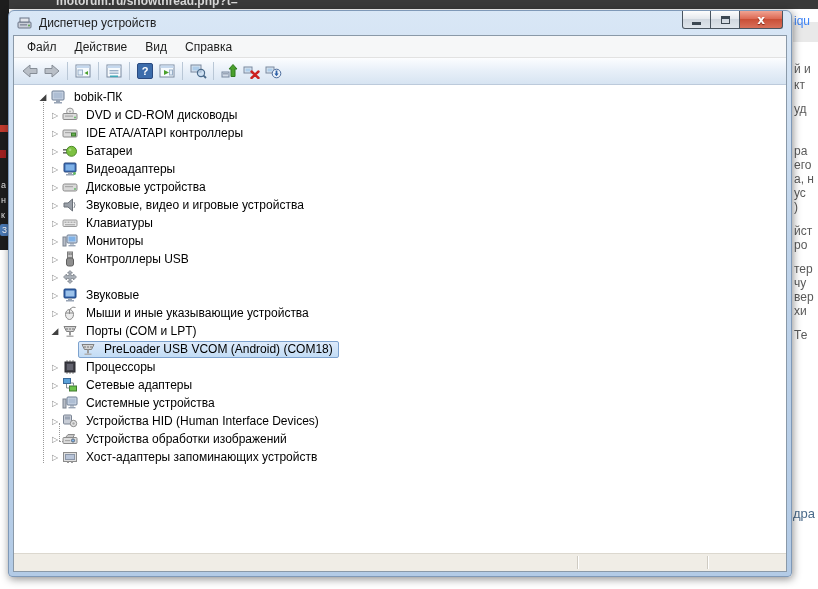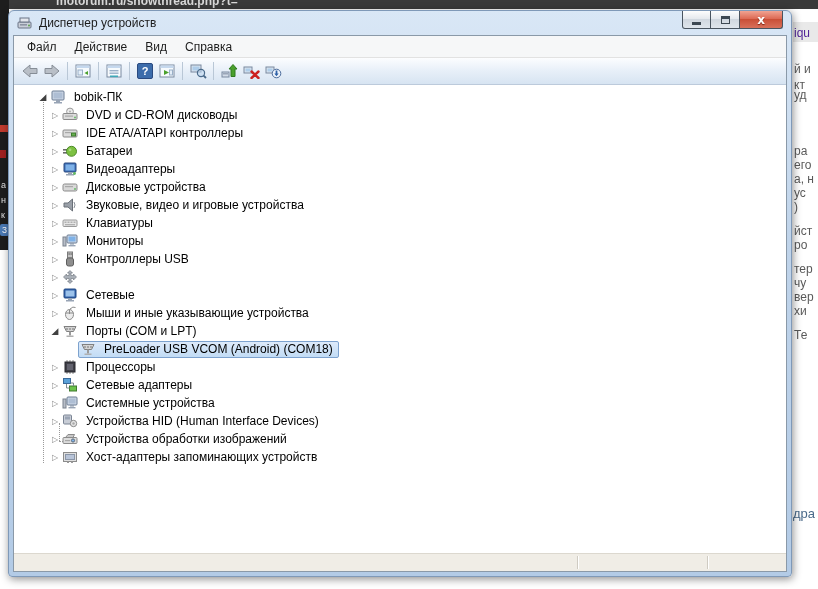--- a/index.html
+++ b/index.html
@@ -69,24 +69,24 @@
 </style>
 </head>
 <body>
 
 <div id="stage">
 
   <div class="bg-topstrip">
     <div class="bg-url">motorum.ru/showthread.php?t=</div>
   </div>
   <div class="bg-rightband"></div>
-  <span class="bg-right-frag" style="top:26px;color:#4c1d95">iqu</span>
+  <span class="bg-right-frag" style="top:14px;color:#3b82f6">iqu</span>
   <span class="bg-right-frag" style="top:62px">й и</span>
   <span class="bg-right-frag" style="top:78px">кт</span>
-  <span class="bg-right-frag" style="top:88px">уд</span>
+  <span class="bg-right-frag" style="top:102px">уд</span>
   <span class="bg-right-frag" style="top:144px">ра</span>
   <span class="bg-right-frag" style="top:158px">его</span>
   <span class="bg-right-frag" style="top:172px">а, н</span>
   <span class="bg-right-frag" style="top:186px">ус</span>
   <span class="bg-right-frag" style="top:200px">)</span>
   <span class="bg-right-frag" style="top:224px">йст</span>
   <span class="bg-right-frag" style="top:238px">ро</span>
   <span class="bg-right-frag" style="top:262px">тер</span>
   <span class="bg-right-frag" style="top:276px">чу</span>
   <span class="bg-right-frag" style="top:290px">вер</span>
@@ -368,21 +368,21 @@
         <div class="trow lvl1">
           <span class="tw">▷</span>
           <span class="dic">
             <svg width="16" height="16" viewBox="0 0 16 16">
                 <rect x="2" y="2" width="12" height="9" rx="1" fill="#2f5fa8" stroke="#224a85"></rect>
                 <rect x="3.5" y="3.5" width="9" height="6" fill="#9cc2ea"></rect>
                 <rect x="6" y="11" width="4" height="2" fill="#98a4b5"></rect>
                 <rect x="4" y="13" width="8" height="1.5" fill="#98a4b5"></rect>
               </svg>
           </span>
-          <span class="lbl">Сетевые</span>
+          <span class="lbl">Звуковые</span>
         </div>
 
         <div class="trow lvl1">
           <span class="tw">▷</span>
           <span class="dic">
             <svg width="16" height="16" viewBox="0 0 16 16">
                 <path d="M8 4 Q11 1 13.5 2.5" stroke="#8b8b8b" fill="none"></path>
                 <ellipse cx="7.5" cy="9.5" rx="4" ry="5" fill="#ececec" stroke="#8b8b8b"></ellipse>
                 <line x1="7.5" y1="4.5" x2="7.5" y2="9" stroke="#8b8b8b"></line>
                 <line x1="3.6" y1="8" x2="11.4" y2="8" stroke="#8b8b8b"></line>

